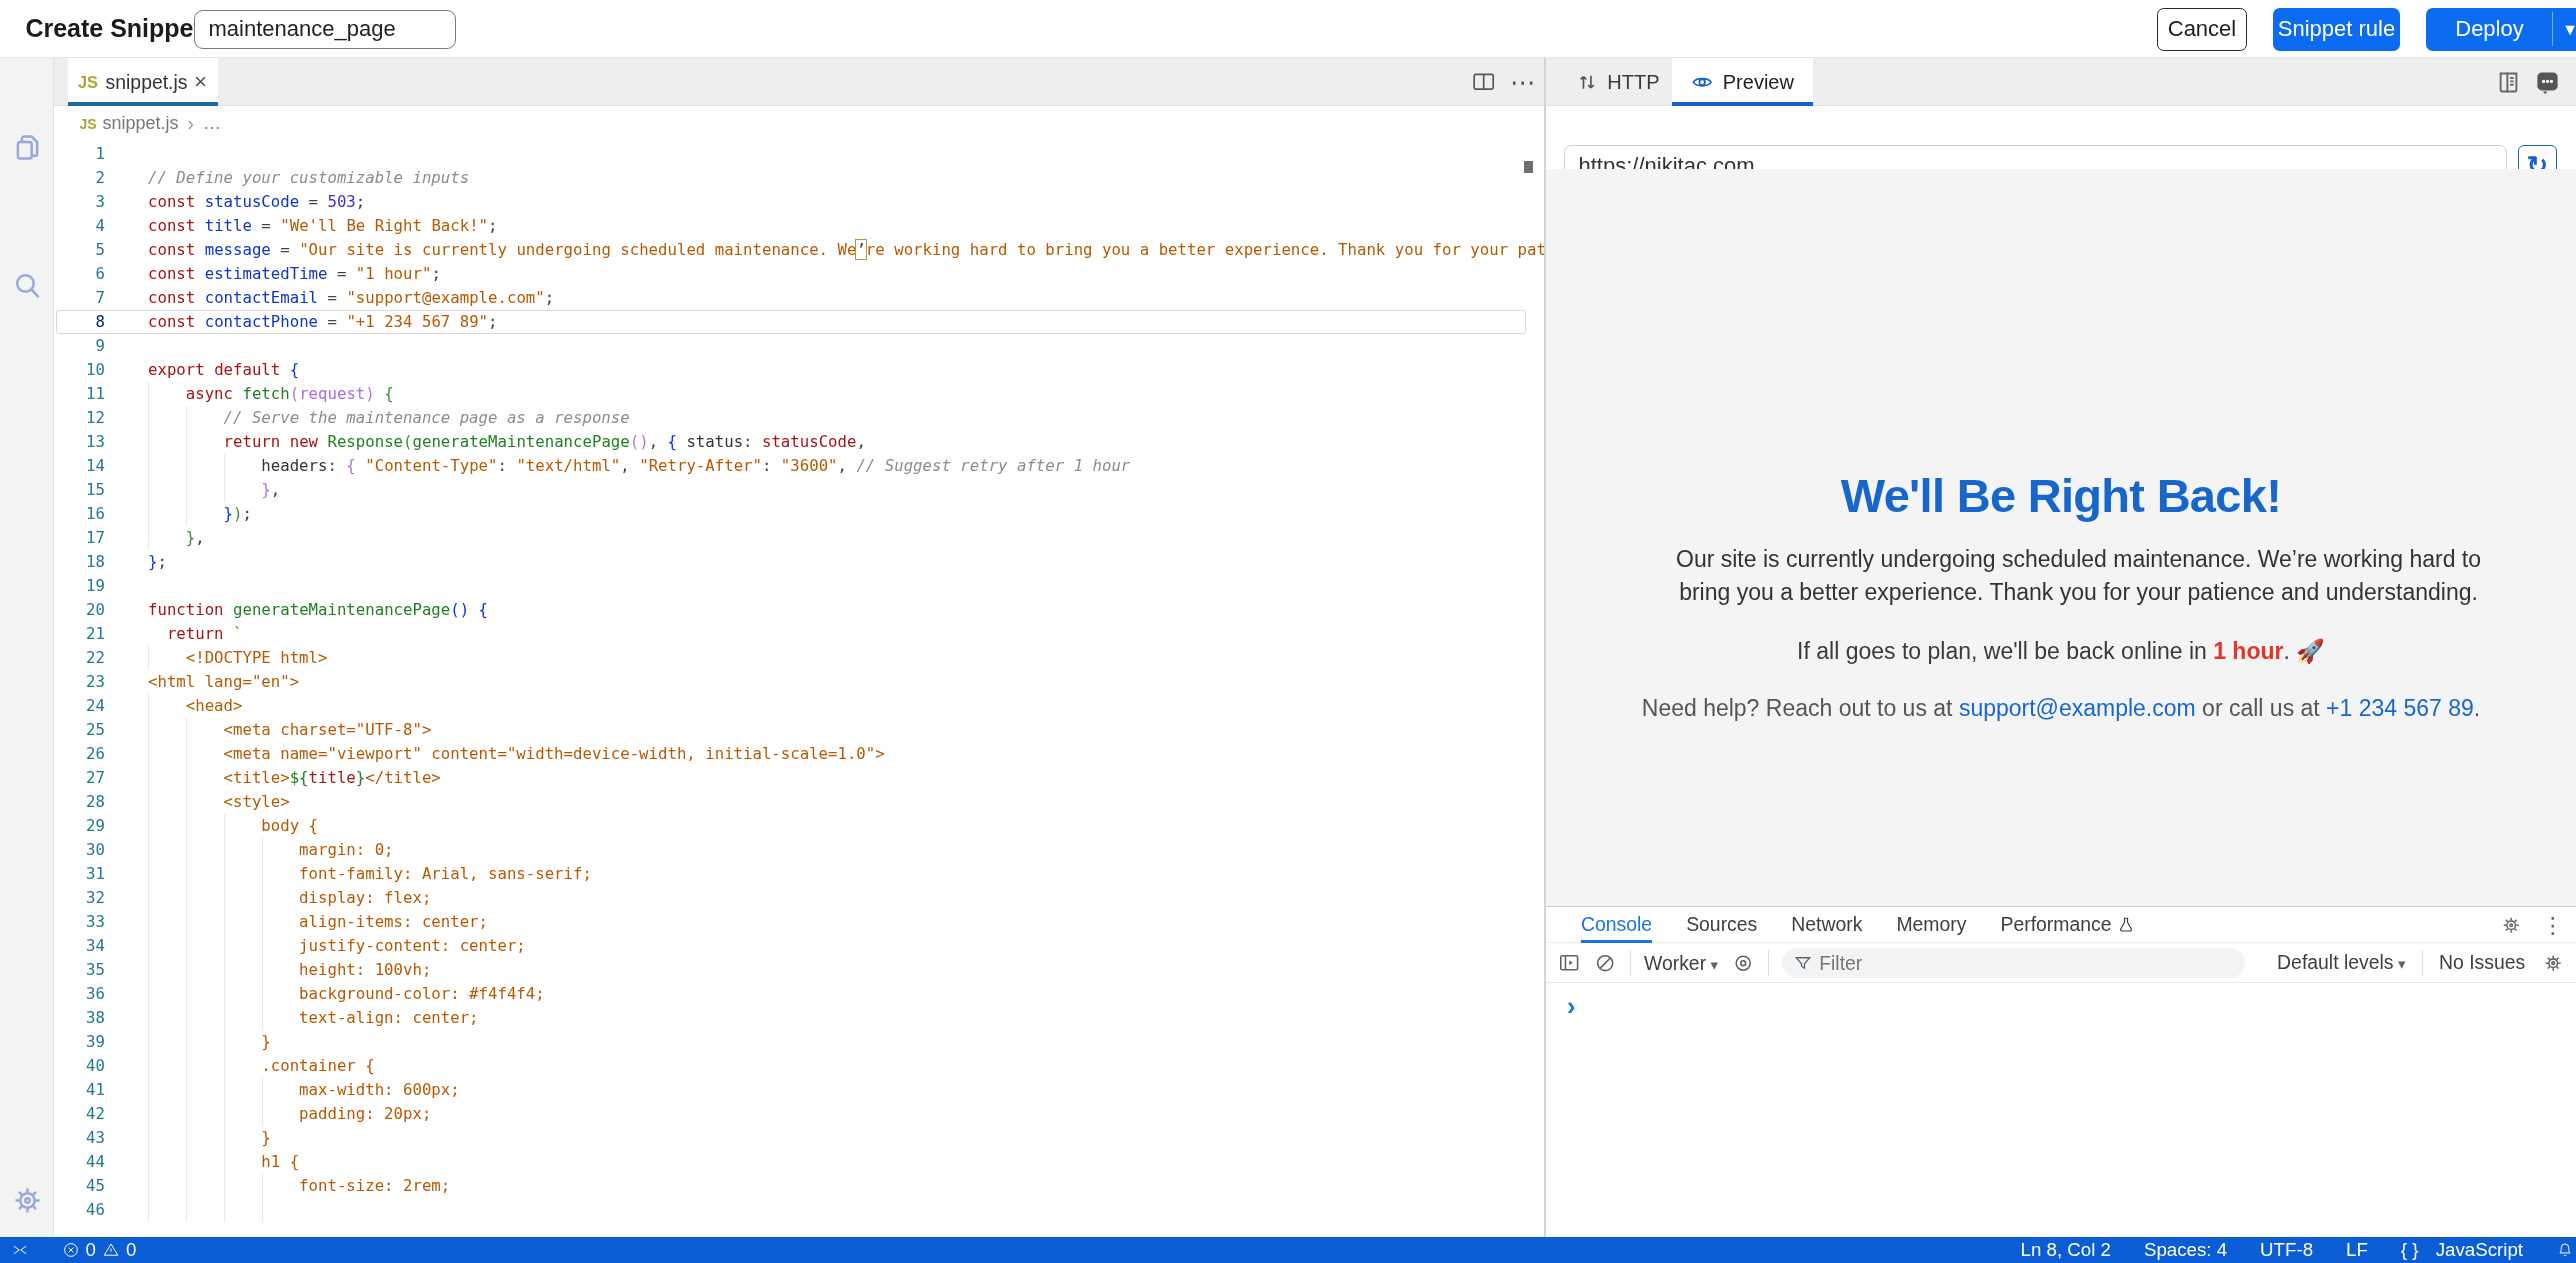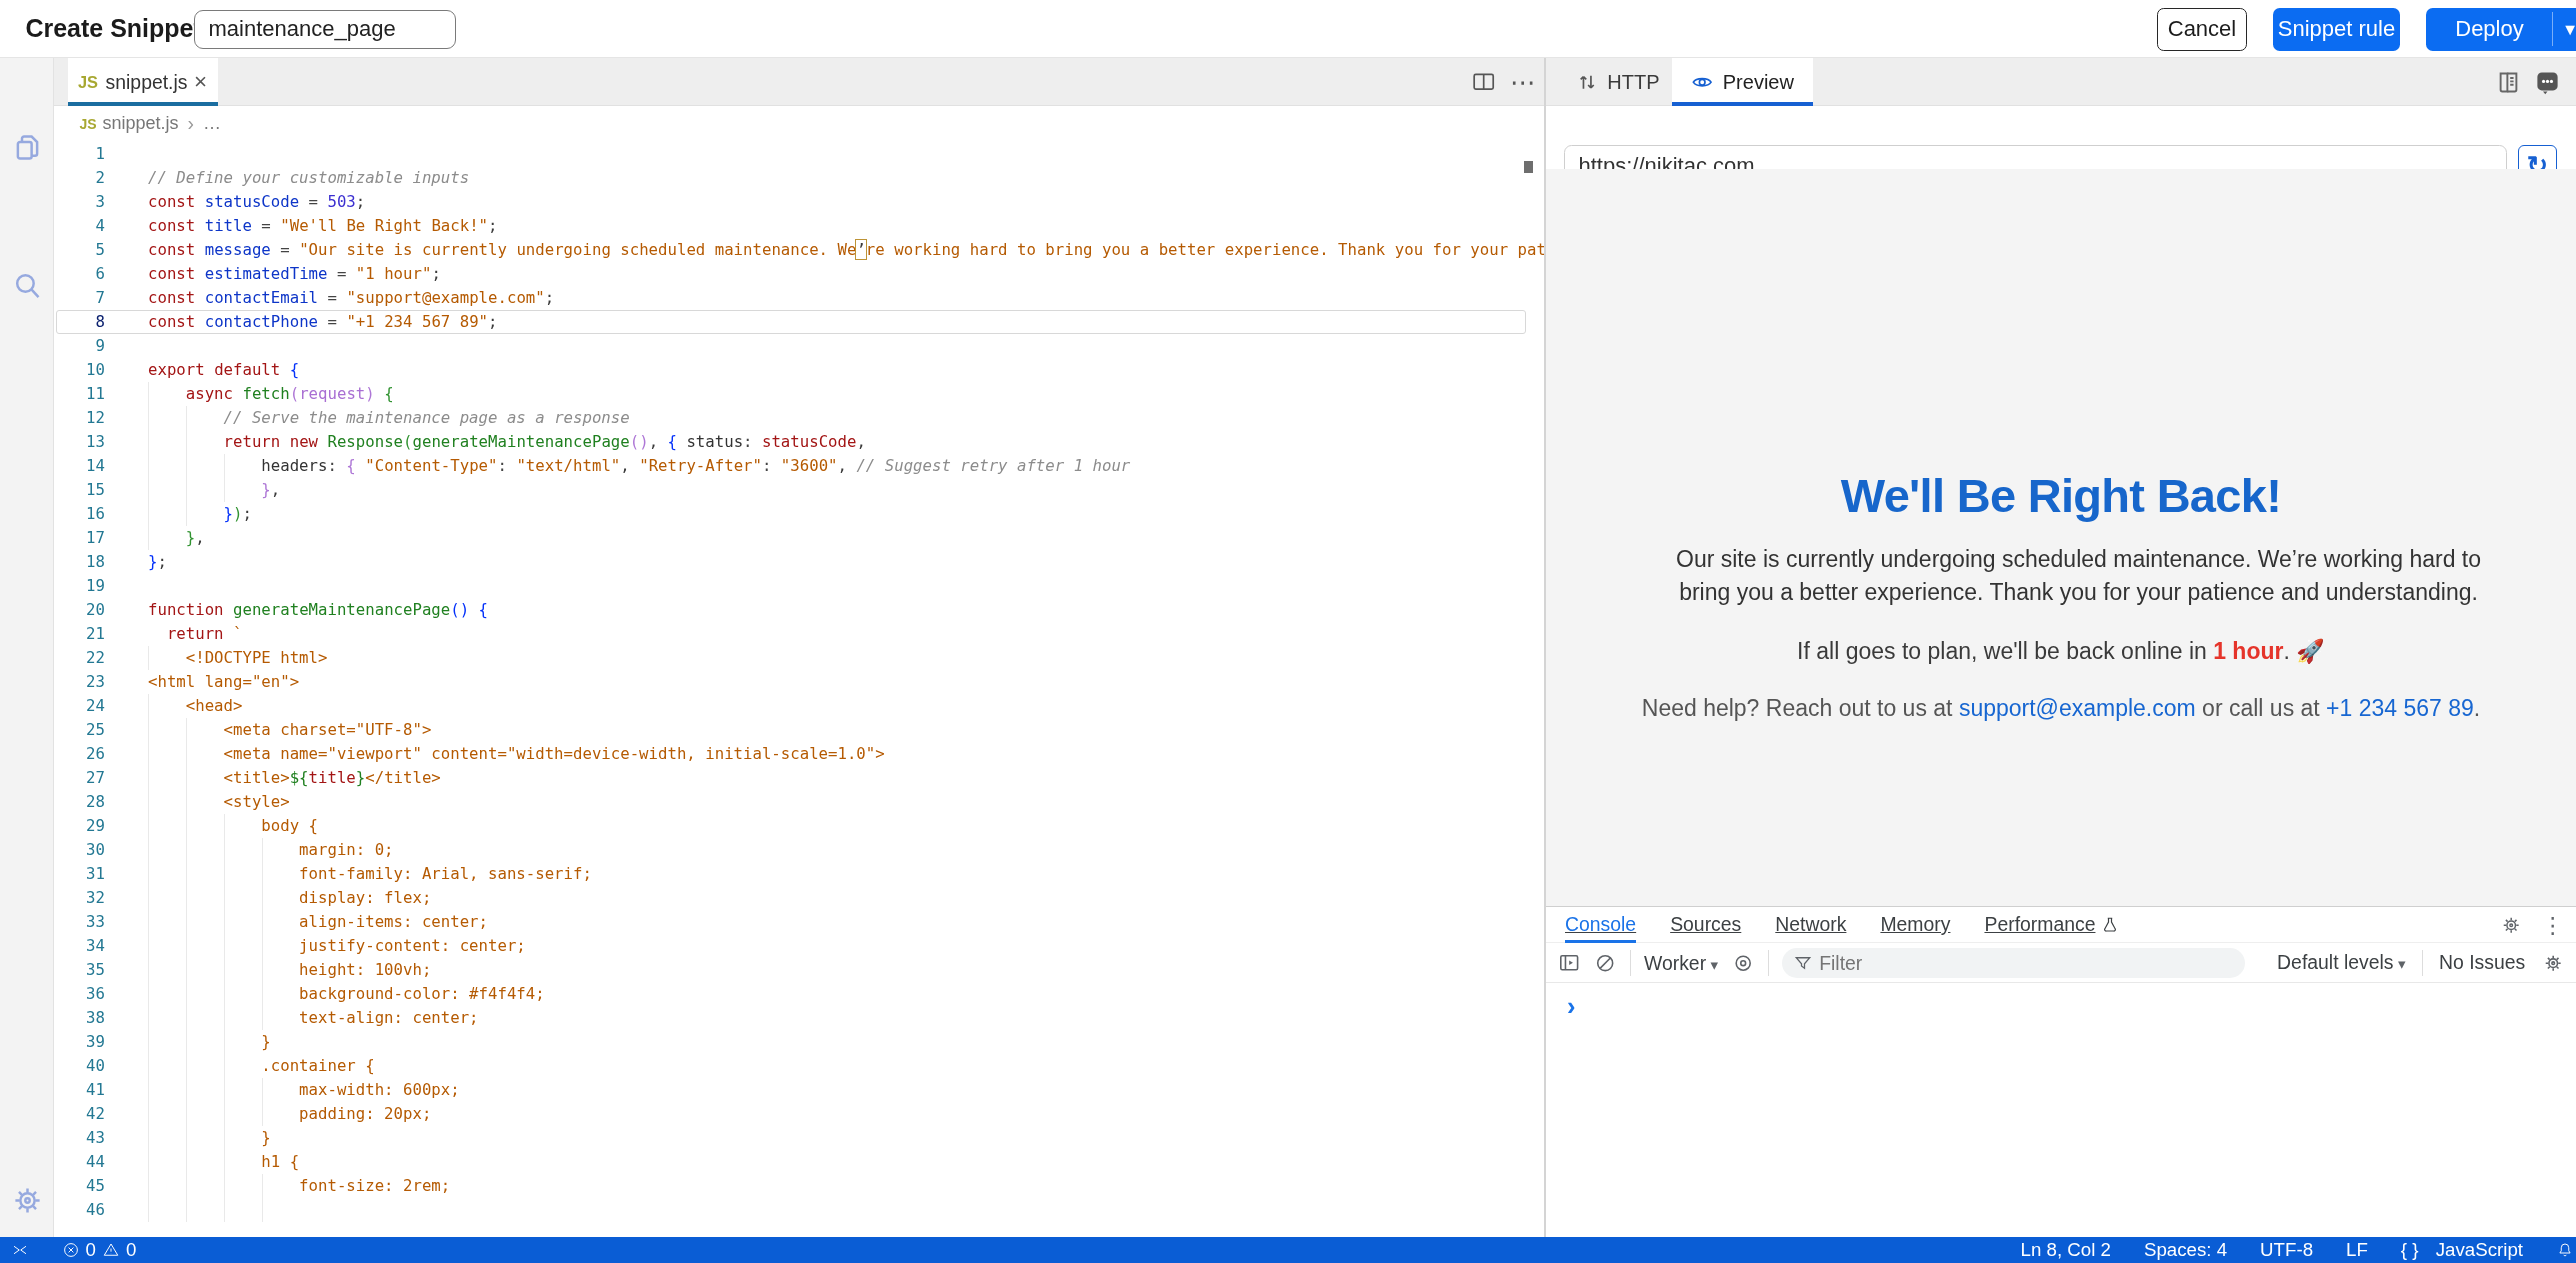--- a/index.html
+++ b/index.html
@@ -102,21 +102,21 @@
   .pv-msg { position:absolute; left:0; top:374px; width:1030px; font-size:23px; color:#333; line-height:33px;padding-left:35px; }
   .pv-eta { position:absolute; left:0; top:469px; width:1030px; font-size:23px; color:#3a3a3a; }
   .pv-eta b { color:#e5342a; }
   .pv-help { position:absolute; left:0; top:526px; width:1030px; font-size:23px; color:#555; }
   .pv-link { color:#1766d1; }
 
   
   .console { position:absolute; left:0; top:848px; width:1030px; height:330px; background:#fff;
              border-top:1.5px solid #cfcfcf; }
   .dt-tabs { position:absolute; left:0; top:0; width:1030px; height:36px; display:flex; align-items:center;
-             gap:34px; padding-left:19px; font-size:19.4px; color:#3c4043; border-bottom:0.7px solid #eee;text-decoration:underline; }
+             gap:34px; padding-left:35px; font-size:19.4px; color:#3c4043; border-bottom:0.7px solid #eee; }
   .dt-tab { position:relative; height:36px; display:flex; align-items:center; gap:6px; }
   .dt-tab.active { color:#1a73e8; }
   .dt-tab.active::after { content:''; position:absolute; left:0; right:0; bottom:0; height:3px; background:#1a73e8; }
   .dt-tab svg { width:18px; height:18px; stroke:#3c4043; fill:none; stroke-width:1.6; }
   .dt-tabs-right { position:absolute; right:12px; top:0; height:36px; display:flex; align-items:center; gap:19.4px; }
   .dt-tabs-right svg { width:22.4px; height:22.4px; stroke:#5f6368; fill:none; stroke-width:1.6; }
   .kebab-v { font-size:22.4px; color:#5f6368; letter-spacing:0; }
 
   .dt-toolbar { position:absolute; left:0; top:37px; width:1030px; height:39px; display:flex; align-items:center;
                 gap:13.5px; padding:0 12px; border-bottom:1.5px solid #e8e8e8; font-size:19.4px; color:#3c4043; }

